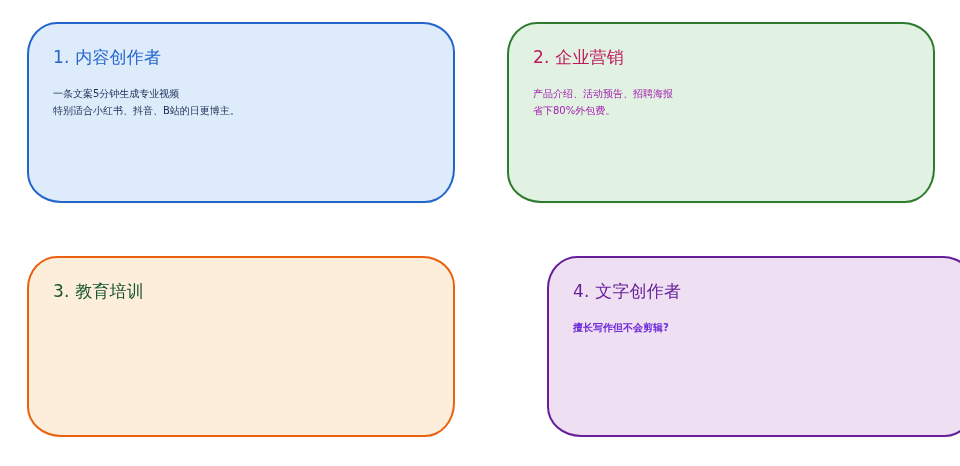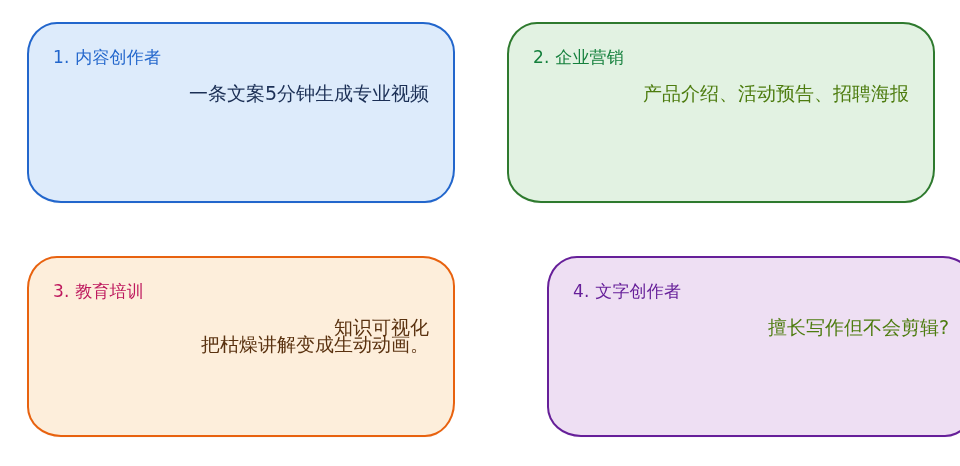--- a/index.html
+++ b/index.html
@@ -38,57 +38,54 @@
     .card-4 { left: 507px; top: 256px; }
 
     .card-title {
       font-size: 17px;
       line-height: 22px;
       margin: 0 0 17px 0;
       font-weight: normal;
       letter-spacing: 0.2px;
     }
     .card-body {
-      font-size: 19px;
+      font-size: 10px;
       line-height: 17px;
       margin: 0;
-      text-align: right;
     }
     .card-body .line {
       display: block;
       white-space: nowrap;
     }
   </style>
 </head>
 <body>
 
 <div class="canvas">
 
   <div class="card card-1" style="border-color: rgb(34, 102, 204); background: rgb(221, 235, 251);">
     <h2 class="card-title" style="color: rgb(34, 102, 204);">1. 内容创作者</h2>
     <p class="card-body" style="color: rgb(27, 47, 85);">
       <span class="line">一条文案5分钟生成专业视频</span>
+      <span class="line">特别适合小红书、抖音、B站的日更博主。</span>
     </p>
   </div>
 
   <div class="card card-2" style="border-color: rgb(46, 122, 46); background: rgb(226, 242, 226);">
-    <h2 class="card-title" style="color: #15803d;">2. 企业营销</h2>
-    <p class="card-body" style="color: #4d7c0f;">
+    <h2 class="card-title" style="color: #be185d;">2. 企业营销</h2>
+    <p class="card-body" style="color: #a21caf;">
       <span class="line">产品介绍、活动预告、招聘海报</span>
+      <span class="line">省下80%外包费。</span>
     </p>
   </div>
 
   <div class="card card-3" style="border-color: rgb(232, 98, 15); background: rgb(253, 238, 219);">
-    <h2 class="card-title" style="color: #be185d;">3. 教育培训</h2>
-    <p class="card-body" style="color: rgb(90, 50, 16);">
-      <span class="line">知识可视化</span>
-      <span class="line">把枯燥讲解变成生动动画。</span>
-    </p>
+    <h2 class="card-title" style="color: #14532d;">3. 教育培训</h2>
   </div>
 
   <div class="card card-4" style="border-color: rgb(102, 31, 153); background: rgb(238, 223, 243); margin-left: 40px;">
     <h2 class="card-title" style="color: rgb(102, 31, 153);">4. 文字创作者</h2>
-    <p class="card-body" style="color: #4d7c0f;">
+    <p class="card-body" style="color: #6d28d9; font-weight: bold;">
       <span class="line">擅长写作但不会剪辑?</span>
     </p>
   </div>
 
 </div>
 
 </body></html>

